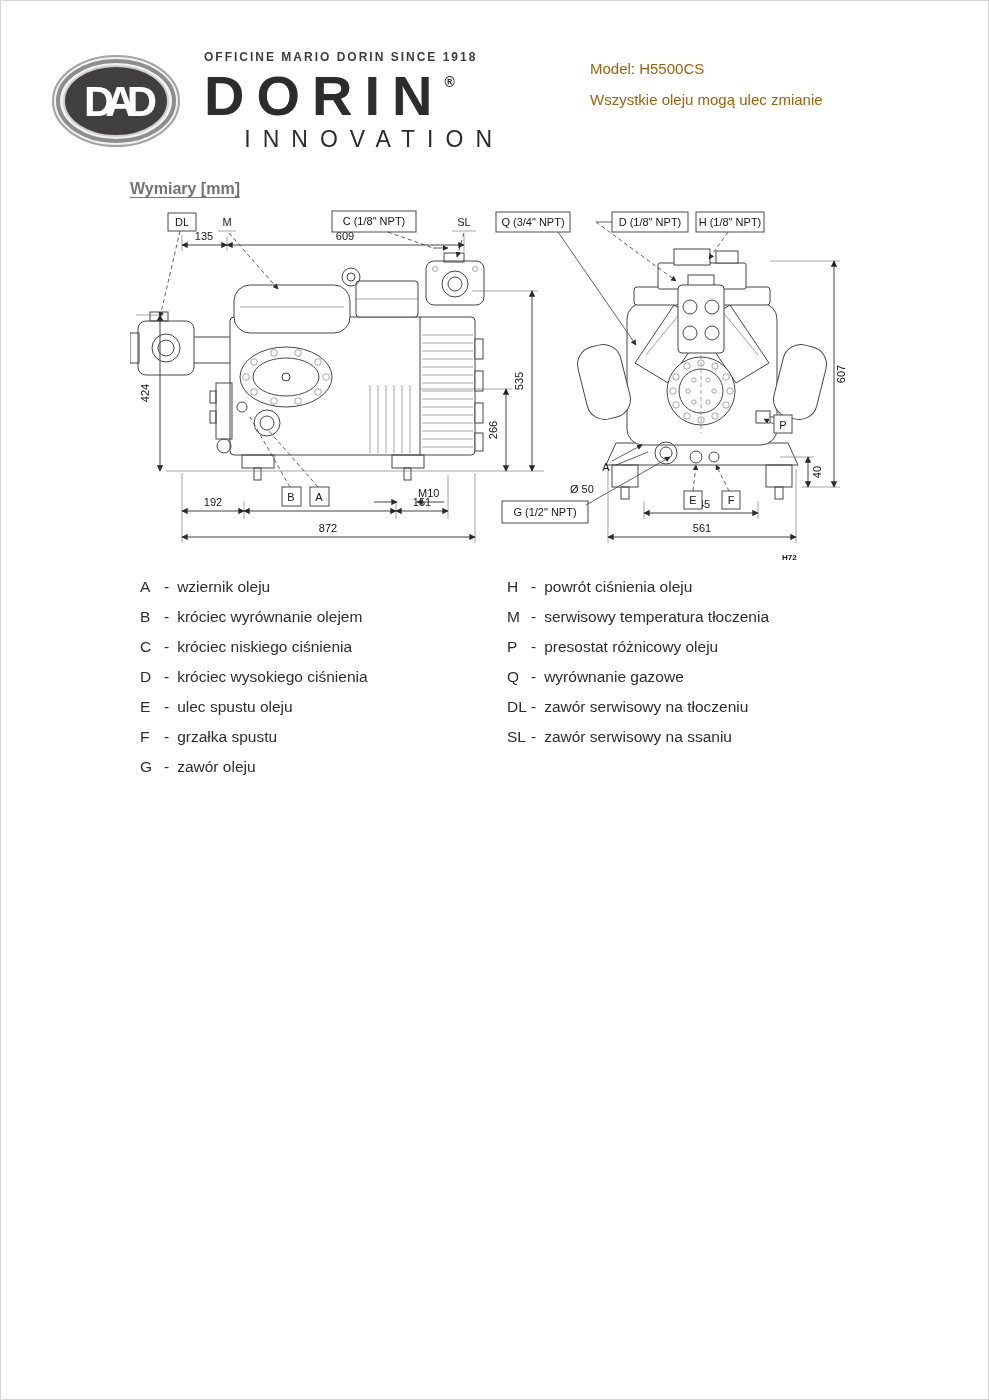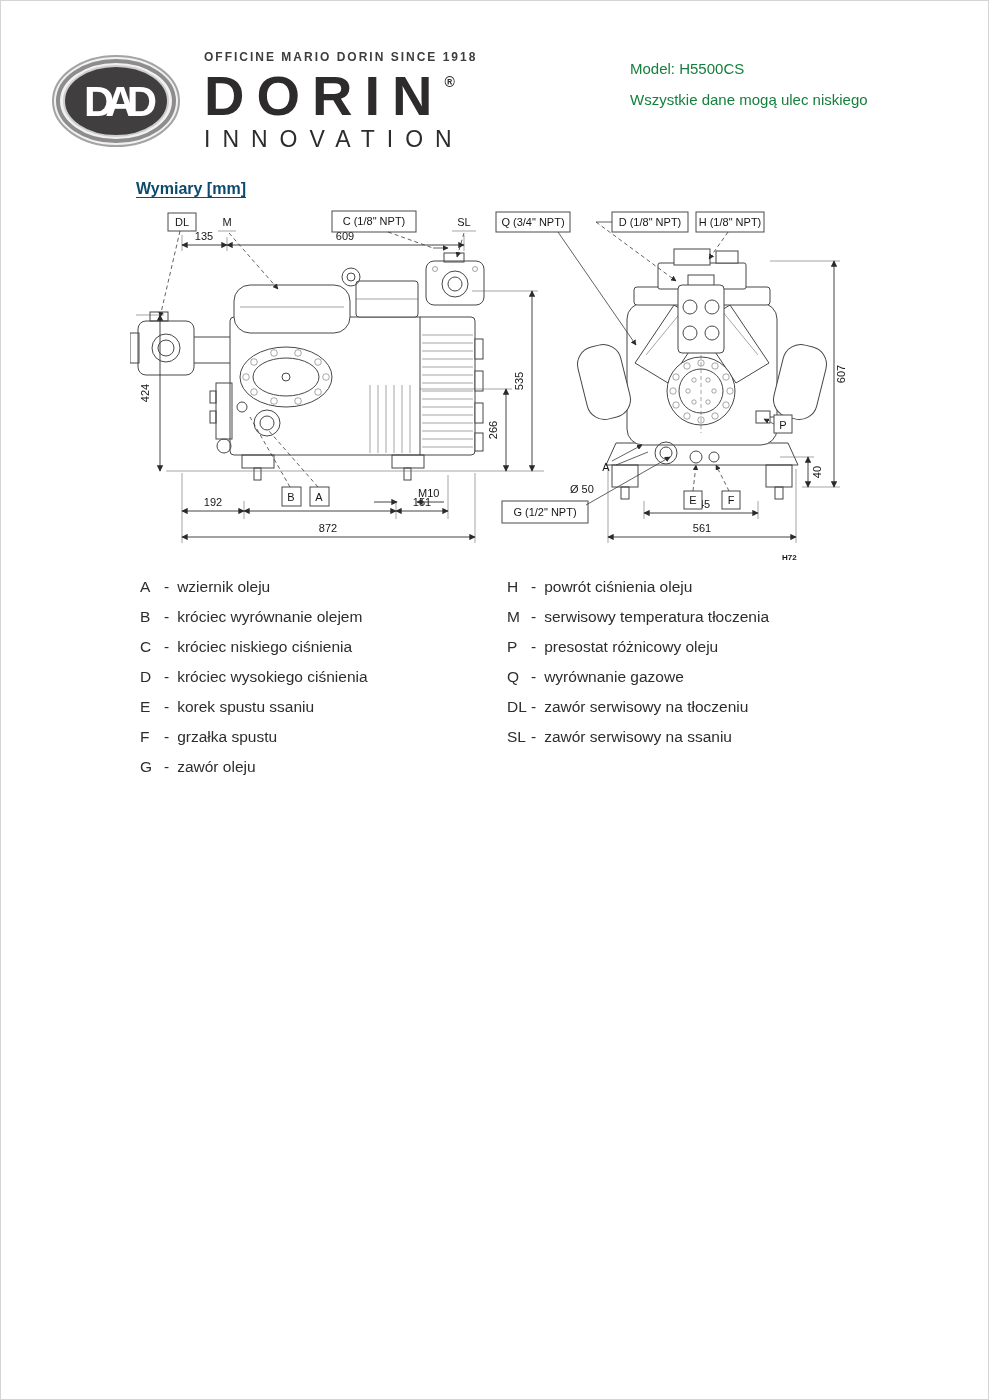--- a/index.html
+++ b/index.html
@@ -5,26 +5,26 @@
   html,body{margin:0;padding:0;background:#e9e9e9;}
   .page{position:relative;width:989px;height:1400px;background:#fff;margin:0 auto;
         font-family:"Liberation Sans",sans-serif;color:#1f1f1f;
         box-shadow:inset 0 0 0 1px #d4d4d4;overflow:hidden;}
   
   .logo-svg{position:absolute;left:50px;top:48px;}
   .brand-block{position:absolute;left:204px;top:50px;width:300px;}
   .tagline{font-size:12px;font-weight:bold;letter-spacing:2px;color:#3d3d3d;white-space:nowrap;}
   .brand{font-size:56px;font-weight:bold;letter-spacing:12px;color:#2e2b2c;line-height:.95;margin-top:5px;white-space:nowrap;}
   .brand sup{font-size:14px;letter-spacing:0;vertical-align:28px;}
-  .subbrand{font-size:23px;letter-spacing:12px;color:#2e2b2c;margin-top:4px;white-space:nowrap;}
-  .doc-info{position:absolute;left:590px;top:60px;font-size:15px;color:#15803d;margin-left:40px;}
+  .subbrand{font-size:23px;letter-spacing:12px;color:#2e2b2c;margin-top:4px;white-space:nowrap;text-align:right;}
+  .doc-info{position:absolute;left:590px;top:60px;font-size:15px;color:#a16207;}
   .doc-info .line{margin-bottom:14px;}
   
-  .section-title{position:absolute;left:130px;top:180px;font-size:16px;font-weight:bold;color:#0c4a6e;
-                 text-decoration:underline;text-underline-offset:3px;margin-left:6px;}
+  .section-title{position:absolute;left:130px;top:180px;font-size:16px;font-weight:bold;color:#737373;
+                 text-decoration:underline;text-underline-offset:3px;}
   
   .drawing{position:absolute;left:130px;top:205px;width:740px;height:360px;}
   .drawing .pt  {stroke:#474747;stroke-width:1;fill:none;}
   .drawing .ptf {stroke:#474747;stroke-width:1;fill:#fff;}
   .drawing .thin{stroke:#6a6a6a;stroke-width:.6;fill:none;}
   .drawing .dim {stroke:#2f2f2f;stroke-width:.9;fill:none;}
   .drawing .ldr {stroke:#3a3a3a;stroke-width:.8;fill:none;}
   .drawing .dash{stroke-dasharray:4 3;}
   .drawing text{font-family:"Liberation Sans",sans-serif;font-size:11px;fill:#161616;}
   .drawing .box{fill:#fff;stroke:#4a4a4a;stroke-width:1;}
@@ -50,21 +50,21 @@
   </svg>
 
   <div class="brand-block">
     <div class="tagline">OFFICINE MARIO DORIN SINCE 1918</div>
     <div class="brand"><span>DORIN</span><sup>®</sup></div>
     <div class="subbrand">INNOVATION</div>
   </div>
 
   <div class="doc-info">
     <div class="line">Model: H5500CS</div>
-    <div class="line">Wszystkie dane mogą ulec niskiego</div>
+    <div class="line">Wszystkie oleju mogą ulec zmianie</div>
   </div>
 
   <div class="section-title">Wymiary [mm]</div>
 
   <svg class="drawing" viewBox="0 0 740 360">
     <defs>
       <marker id="ar" viewBox="0 0 10 10" refX="9" refY="5" markerWidth="7" markerHeight="7" orient="auto-start-reverse">
         <path d="M0,0 L10,5 L0,10 z" fill="#2b2b2b"></path>
       </marker>
     </defs>
@@ -308,21 +308,21 @@
         <span>króciec niskiego ciśnienia</span>
       </div>
     <div class="legend-row">
         <span class="legend-letter">D</span>
         <span class="legend-sep">-</span>
         <span>króciec wysokiego ciśnienia</span>
       </div>
     <div class="legend-row">
         <span class="legend-letter">E</span>
         <span class="legend-sep">-</span>
-        <span>korek spustu ssaniu</span>
+        <span>ulec spustu oleju</span>
       </div>
     <div class="legend-row">
         <span class="legend-letter">F</span>
         <span class="legend-sep">-</span>
         <span>grzałka spustu</span>
       </div>
     <div class="legend-row">
         <span class="legend-letter">G</span>
         <span class="legend-sep">-</span>
         <span>zawór oleju</span>

